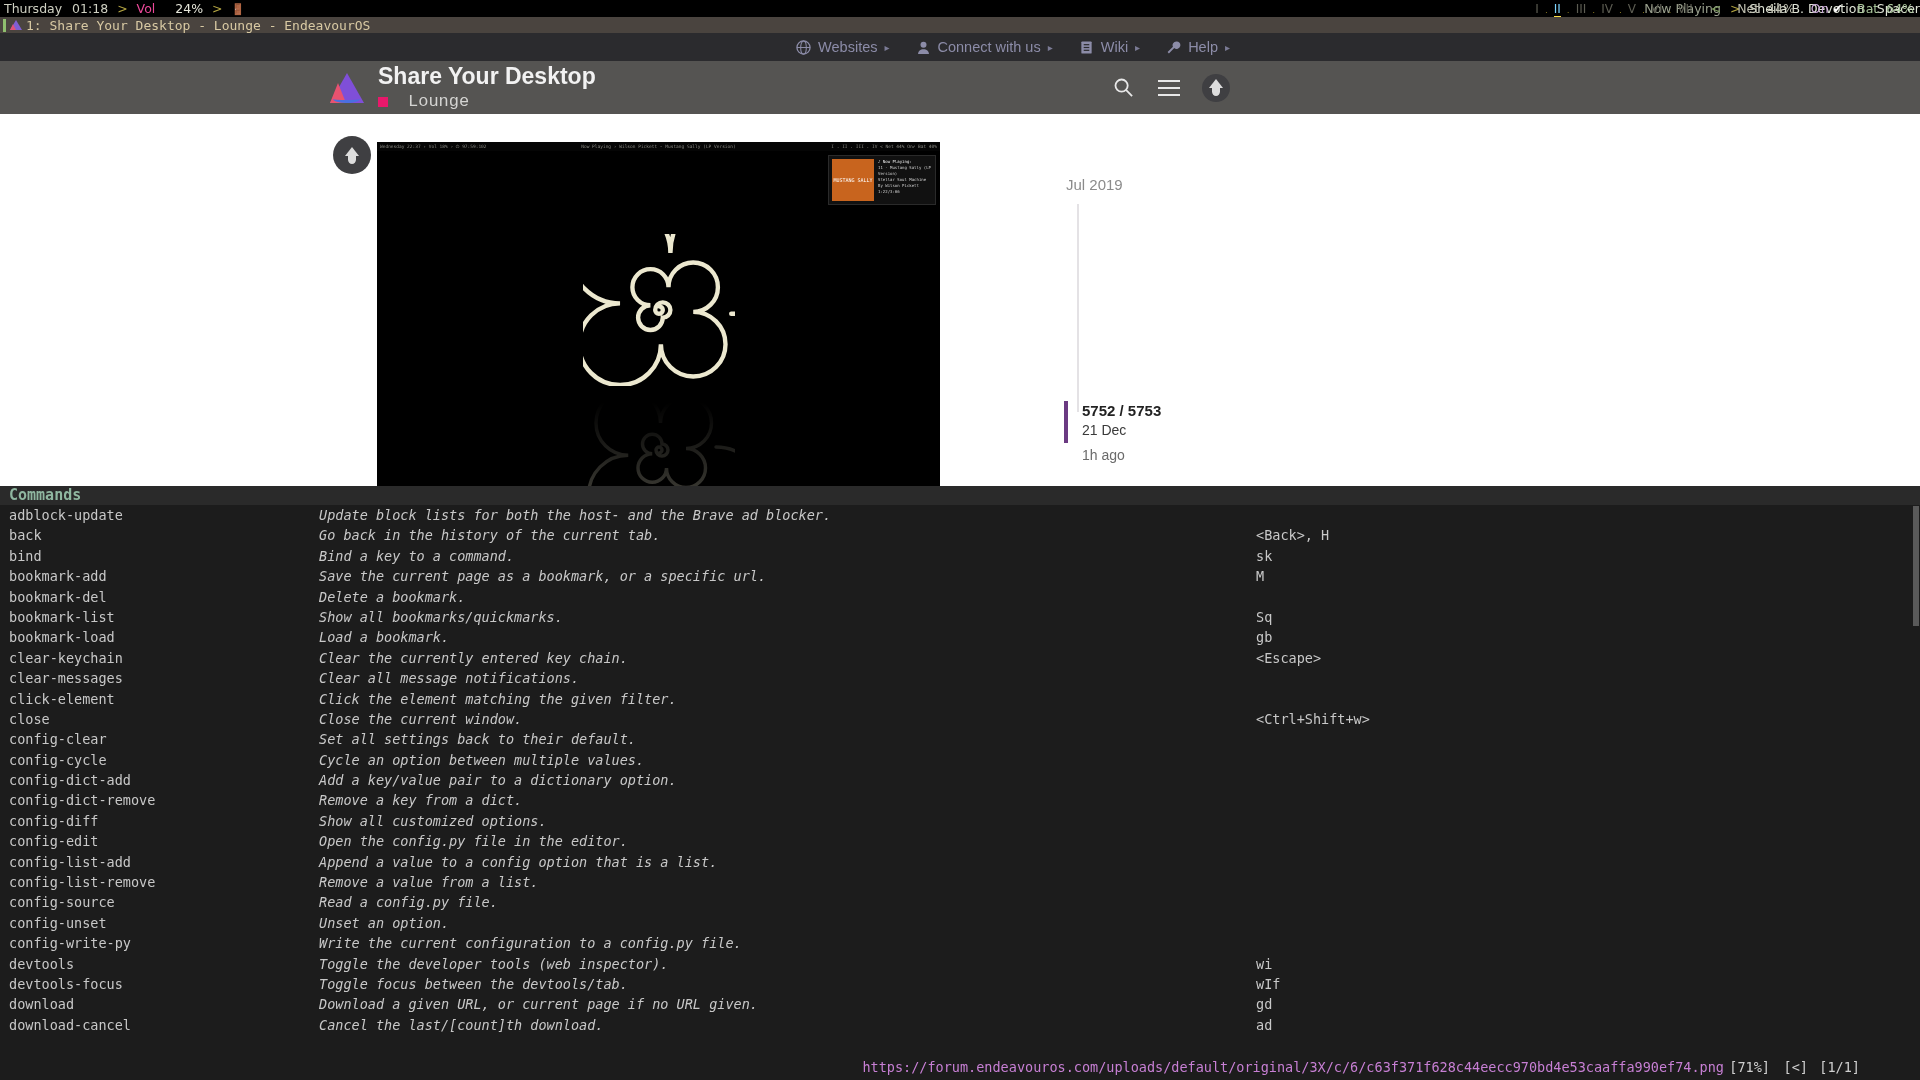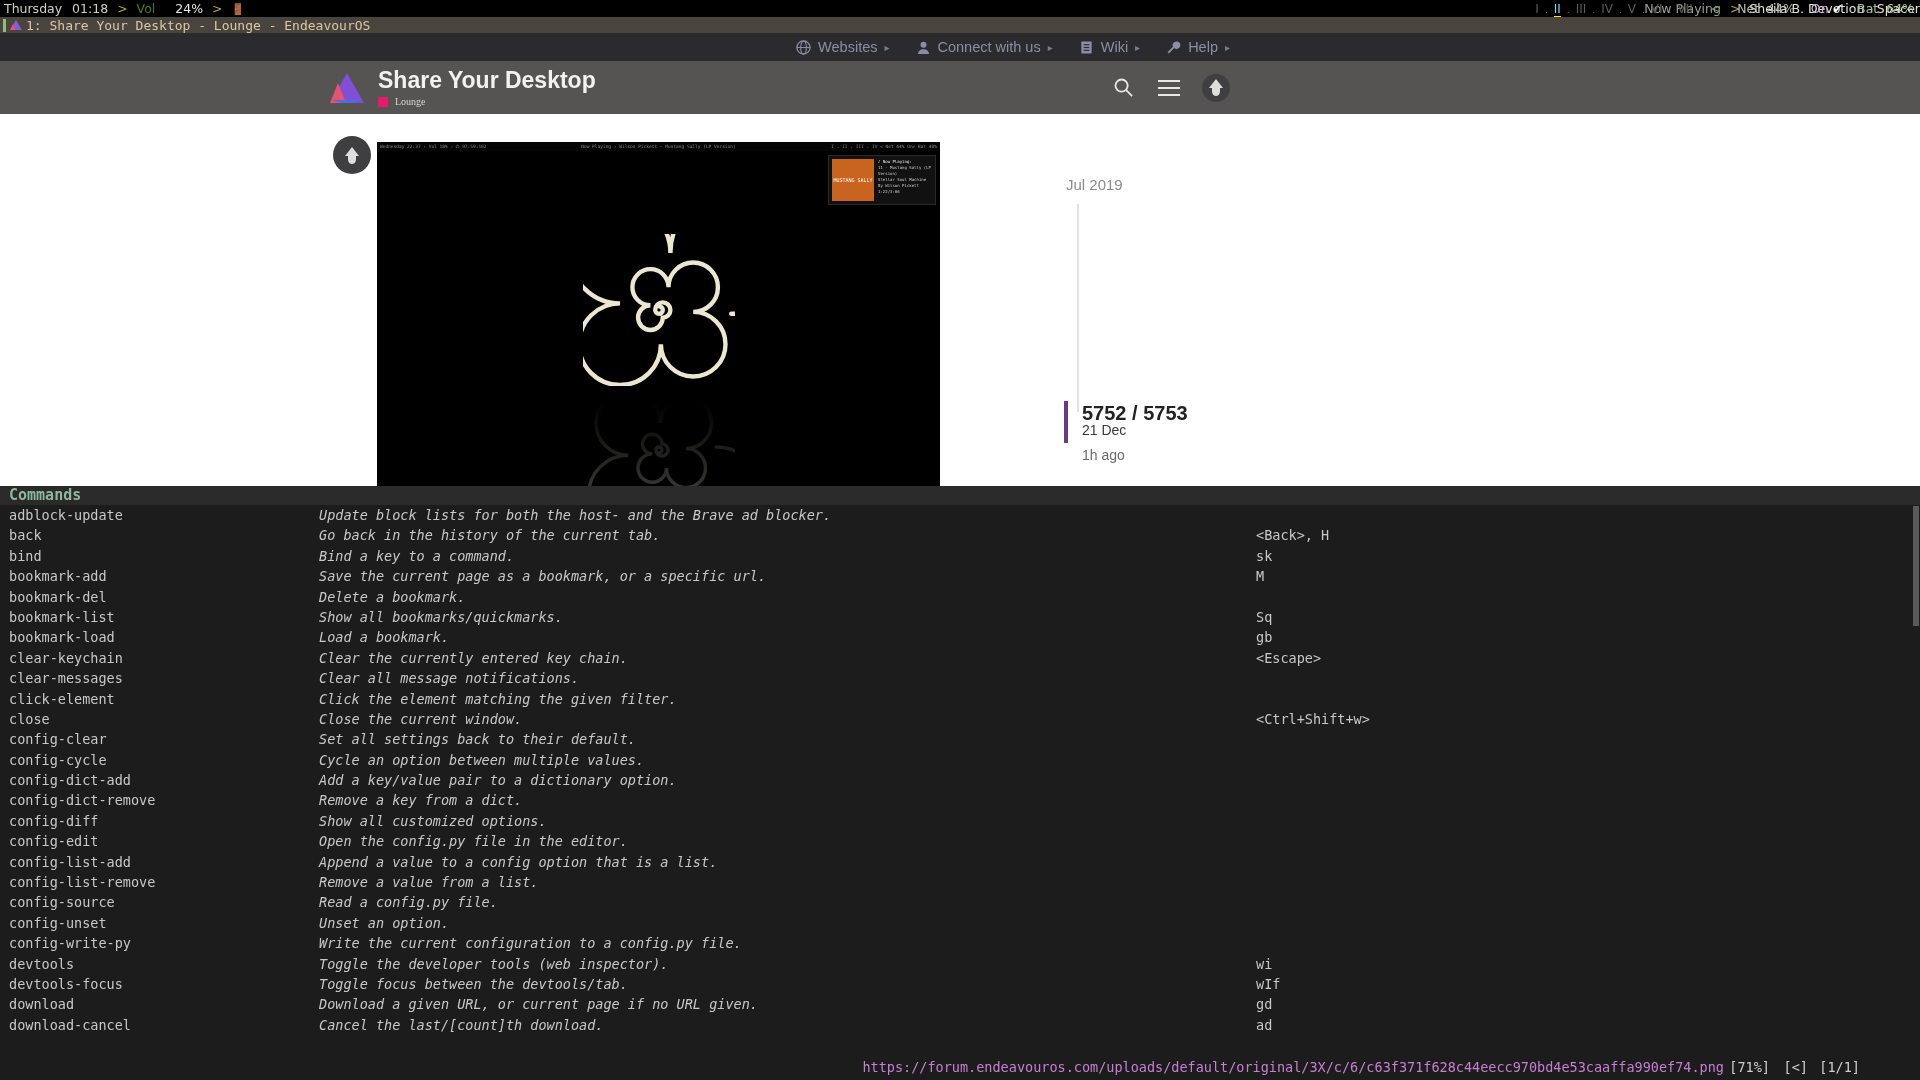--- a/index.html
+++ b/index.html
@@ -7,21 +7,21 @@
   body { font-family:"DejaVu Sans", sans-serif; -webkit-font-smoothing:antialiased; }
 
   
   #wmbar { position:absolute; left:0; top:0; width:1920px; height:17px;
            background:#000; color:#cfd0c2; font-family:"DejaVu Sans", sans-serif;
            font-size:12.5px; line-height:17px; white-space:nowrap; }
   #wmbar .left { position:absolute; left:4px; top:0; }
   #wmbar .mid  { position:absolute; left:0; top:0; width:1920px; text-align:right; }
   #wmbar .right{ position:absolute; right:6px; top:0; }
   .sep { color:#b5a642; margin:0 5px; }
-  .dim { color:#4d7c0f; }
+  .dim { color:#ec4899; }
   .volnum { color:#e6e6da; }
   .bt { color:#63c6c6; font-size:11px; }
   .np-label { color:#9aa08e; }
   .np-title { color:#dfe3d6; }
   .ws { color:#5c5c52; margin:0 2px; font-size:12px; }
   .ws-active { color:#7dd3fc; border-bottom:2px solid #fde047; }
   .wsdot { color:#8a7a20; font-size:9px; }
   .arrow { color:#7a9a5a; }
   .net { color:#bdbdae; }
   .onk { color:#c9a6d8; }
@@ -65,22 +65,22 @@
   #logo .t1 { position:absolute; left:0; top:0; width:0; height:0;
               border-left:17px solid transparent; border-right:17px solid transparent;
               border-bottom:30px solid #7f4fd8; }
   #logo .t2 { position:absolute; left:0; top:10px; width:0; height:0;
               border-left:8px solid transparent; border-right:8px solid transparent;
               border-bottom:20px solid #e8526f; }
   #logo .t3 { position:absolute; left:3px; top:22px; width:27px; height:8px;
               border-bottom:3px solid #4a6fe0; border-radius:0 0 60% 60%; }
   #btext .ttl { font-family:"Liberation Sans", sans-serif; font-weight:bold;
                 font-size:23px; color:#f2f2f2; line-height:25px; }
-  #btext .sub { display:flex; align-items:center; gap:7px; margin-top:3px;
-                font-family:Liberation Serif, serif; font-size:10px; color:#d4d4d2; }
+  #btext .sub { display:flex; align-items:center; gap:20px; margin-top:3px;
+                font-family:Liberation Mono, monospace; font-size:17px; color:#d4d4d2; }
   #btext .sub .swatch { width:10px; height:10px; background:#e8186b; display:inline-block; }
   #hicons { position:absolute; right:690px; top:0; height:53px;
             display:flex; align-items:center; gap:20px; }
   .hicon { width:26px; height:26px; display:flex; align-items:center;
            justify-content:center; color:#e8e8e8; cursor:pointer; }
   #avatar { width:28px; height:28px; border-radius:50%; background:#3f3f42;
             display:flex; align-items:center; justify-content:center; }
 
   
   #body { position:absolute; left:0; top:81px; right:0; bottom:0; background:#fff; }
@@ -122,21 +122,21 @@
                   color:#cfcfcf; line-height:6px; }
   #nowbox .meta .hl { color:#f0f0f0; }
 
   
   #timeline { position:absolute; left:1035px; top:0; right:0; height:100%; background:#fff; }
   #tl-date { position:absolute; left:31px; top:62px; font-family:"Liberation Sans", sans-serif;
              font-size:15px; color:#8b8b8b; }
   #tl-line { position:absolute; left:42px; top:90px; width:2px; height:208px; background:#e4e2e5; }
   #tl-marker { position:absolute; left:29px; top:287px; width:4px; height:42px; background:#6b3a82; }
   #tl-pos { position:absolute; left:47px; top:288px; font-family:"Liberation Sans", sans-serif;
-            font-size:20px; font-weight:bold; color:#222; }
+            font-size:15px; font-weight:bold; color:#222; }
   #tl-day { position:absolute; left:47px; top:308px; font-family:"Liberation Sans", sans-serif;
             font-size:14px; color:#3a3a3a; }
   #tl-ago { position:absolute; left:47px; top:333px; font-family:"Liberation Sans", sans-serif;
             font-size:14px; color:#6b6b6b; }
 
   
   #complete { position:absolute; left:0; bottom:26px; width:1920px; height:568px;
               background:#1c1c1c; font-family:"DejaVu Sans Mono", monospace;
               font-size:13.5px; overflow:hidden; }
   #cat { height:19px; background:#2a2a2a; color:#8fb7a0; padding-left:9px;

